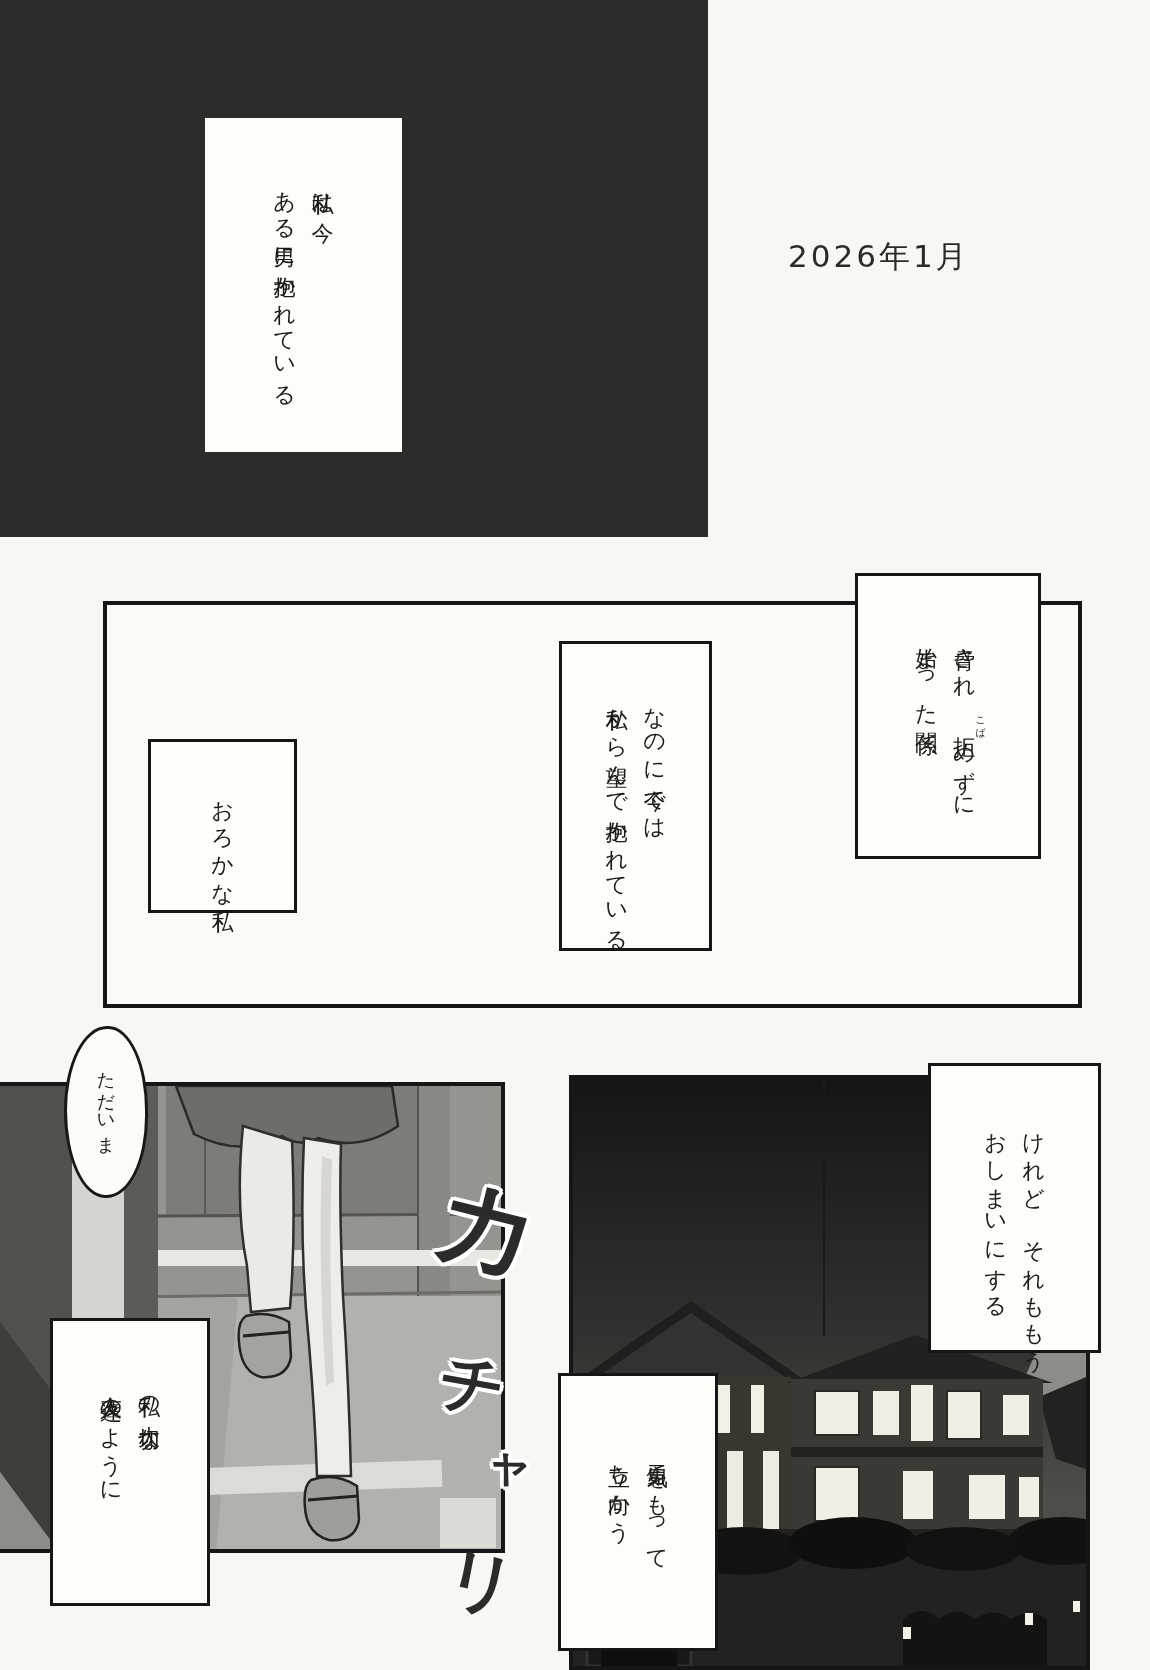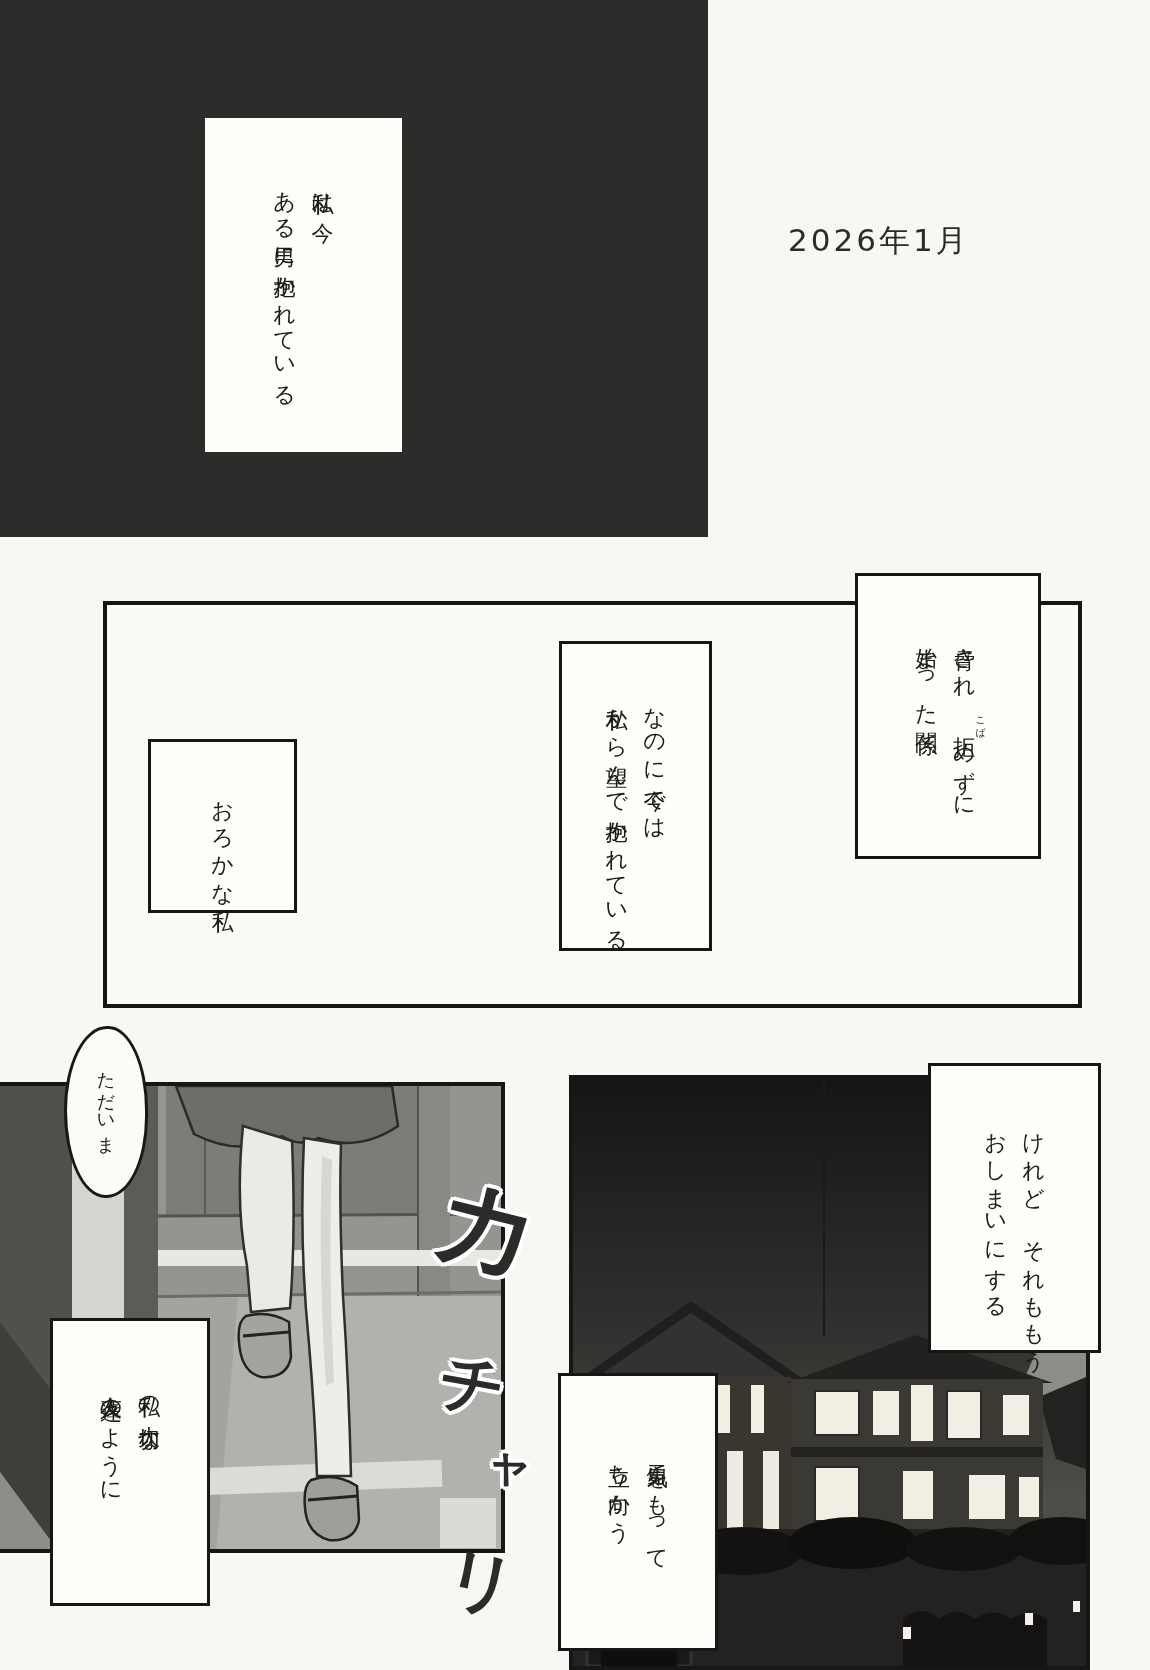--- a/index.html
+++ b/index.html
@@ -34,21 +34,21 @@
   ruby rt{font-size:0.45em;letter-spacing:0;color:#1d1c1b;}
   #box-intro{left:205px;top:118px;width:197px;height:334px;border:none;padding-top:58px;}
   #box-threat{left:855px;top:573px;width:186px;height:286px;padding-top:55px;z-index:5;}
   #box-nanoni{left:559px;top:641px;width:153px;height:310px;padding-top:48px;}
   #box-oroka{left:148px;top:739px;width:149px;height:174px;padding-top:44px;}
   #box-keredo{left:928px;top:1063px;width:173px;height:290px;padding-top:52px;z-index:5;}
   #box-yuuki{left:558px;top:1373px;width:160px;height:278px;padding-top:72px;z-index:5;}
   #box-watashi{left:50px;top:1318px;width:160px;height:288px;padding-top:58px;z-index:5;}
   
   #date-caption{
-    position:absolute;left:788px;top:220px;font-size:31px;color:#2b2a28;
+    position:absolute;left:788px;top:236px;font-size:31px;color:#2b2a28;
     letter-spacing:3px;
   }
   
   #bubble-tadaima{
     position:absolute;left:64px;top:1026px;width:84px;height:172px;
     background:#fcfbf8;border:3px solid #181817;border-radius:52% 48% 50% 50% / 50% 50% 48% 52%;
     display:flex;justify-content:center;z-index:6;box-sizing:border-box;padding-top:30px;
   }
   #bubble-tadaima .vline{font-size:18px;letter-spacing:1px;}
   

